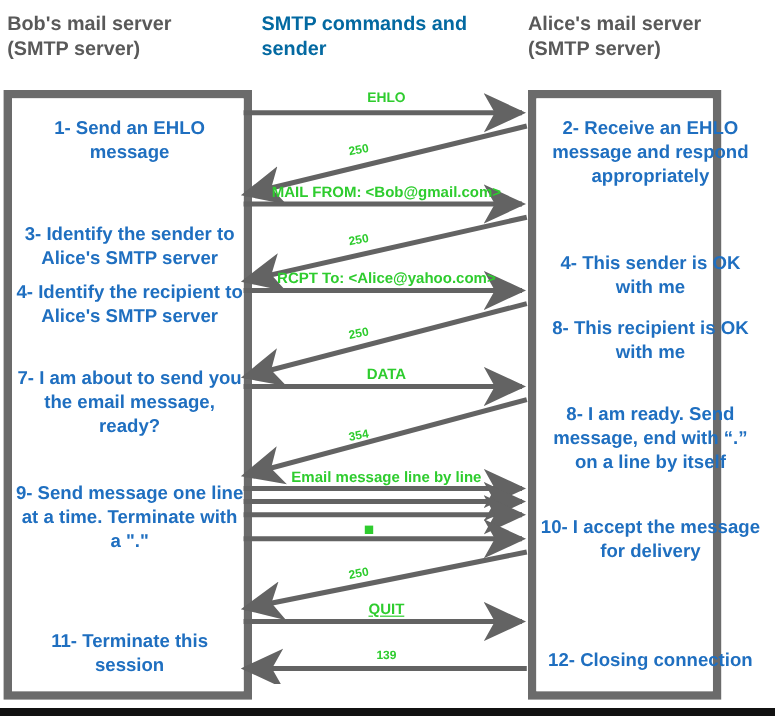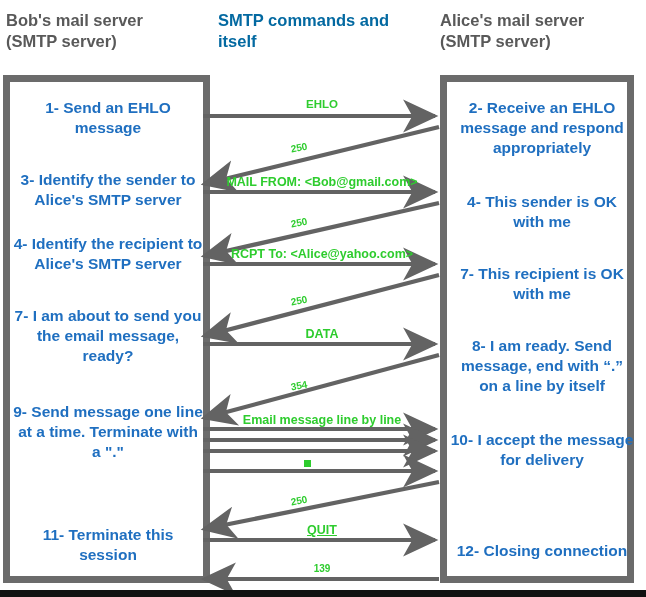--- a/index.html
+++ b/index.html
@@ -27,21 +27,21 @@
   #hdr-right{left:440px;top:10px;width:200px;}
 
   
   .colframe{
     position:absolute;
     background:#ffffff;
     border:7px solid #6b6b6b;
     box-sizing:border-box;
   }
   #col-left{left:3px;top:75px;width:207px;height:508px;}
-  #col-right{left:440px;top:75px;width:194px;height:508px;}
+  #col-right{left:440px;top:75px;width:161px;height:508px;}
 
   .colinner{
     position:absolute;left:0;top:0;width:100%;height:100%;
     background:#ffffff;
   }
 
   
   .step{
     position:absolute;
     text-align:center;
@@ -50,21 +50,21 @@
     line-height:20px;
     color:#1F6FC0;
     box-sizing:border-box;
   }
   .step.left{left:3px;width:190px;}
   .step.right{left:3px;width:184px;}
 
   
   #lane{
     position:absolute;
-    left:196px;top:84px;width:252px;height:508px;
+    left:196px;top:62px;width:252px;height:508px;
     background:transparent;
   }
   #lane-svg{position:absolute;left:0;top:0;}
 
   
   .msg{
     position:absolute;
     text-align:center;
     font-weight:bold;
     color:#2ECC2E;
@@ -95,45 +95,45 @@
 
 <div id="root">
 
   <div class="hdr" id="hdr-left">
     <div>Bob's mail server</div>
     <div>(SMTP server)</div>
   </div>
 
   <div class="hdr center" id="hdr-center">
     <div>SMTP commands and</div>
-    <div>itself</div>
+    <div>sender</div>
   </div>
 
   <div class="hdr" id="hdr-right">
     <div>Alice's mail server</div>
     <div>(SMTP server)</div>
   </div>
 
   <div class="colframe" id="col-left">
     <div class="colinner">
       <div class="step left" style="top:16px;">1- Send an EHLO message</div>
-      <div class="step left" style="top:88px;text-align:center;">3- Identify the sender to Alice's SMTP server</div>
+      <div class="step left" style="top:104px;text-align:center;">3- Identify the sender to Alice's SMTP server</div>
       <div class="step left" style="top:152px;">4- Identify
 the recipient to Alice's SMTP server</div>
       <div class="step left" style="top:224px;">7- I am about to send you the email message, ready?</div>
       <div class="step left" style="top:320px;">9- Send message one line at a time. Terminate with a "."</div>
       <div class="step left" style="top:443px;">11- Terminate this session</div>
     </div>
   </div>
 
   <div class="colframe" id="col-right">
     <div class="colinner">
       <div class="step right" style="top:16px;">2- Receive an EHLO message and respond appropriately</div>
-      <div class="step right" style="top:110px;">4- This sender is OK with me</div>
-      <div class="step right" style="top:182px;">7- This recipient is OK with me</div>
+      <div class="step right" style="top:128px;">4- This sender is OK with me</div>
+      <div class="step right" style="top:182px;">8- This recipient is OK with me</div>
       <div class="step right" style="top:254px;">8-  I am ready. Send message, end with “.” on a line by itself</div>
       <div class="step right" style="top:348px;">10-  I accept the message for delivery</div>
       <div class="step right" style="top:459px;">12-  Closing connection</div>
     </div>
   </div>
 
   <div id="lane">
 
     <svg id="lane-svg" width="252" height="508" viewBox="0 0 252 508">
       <defs>

